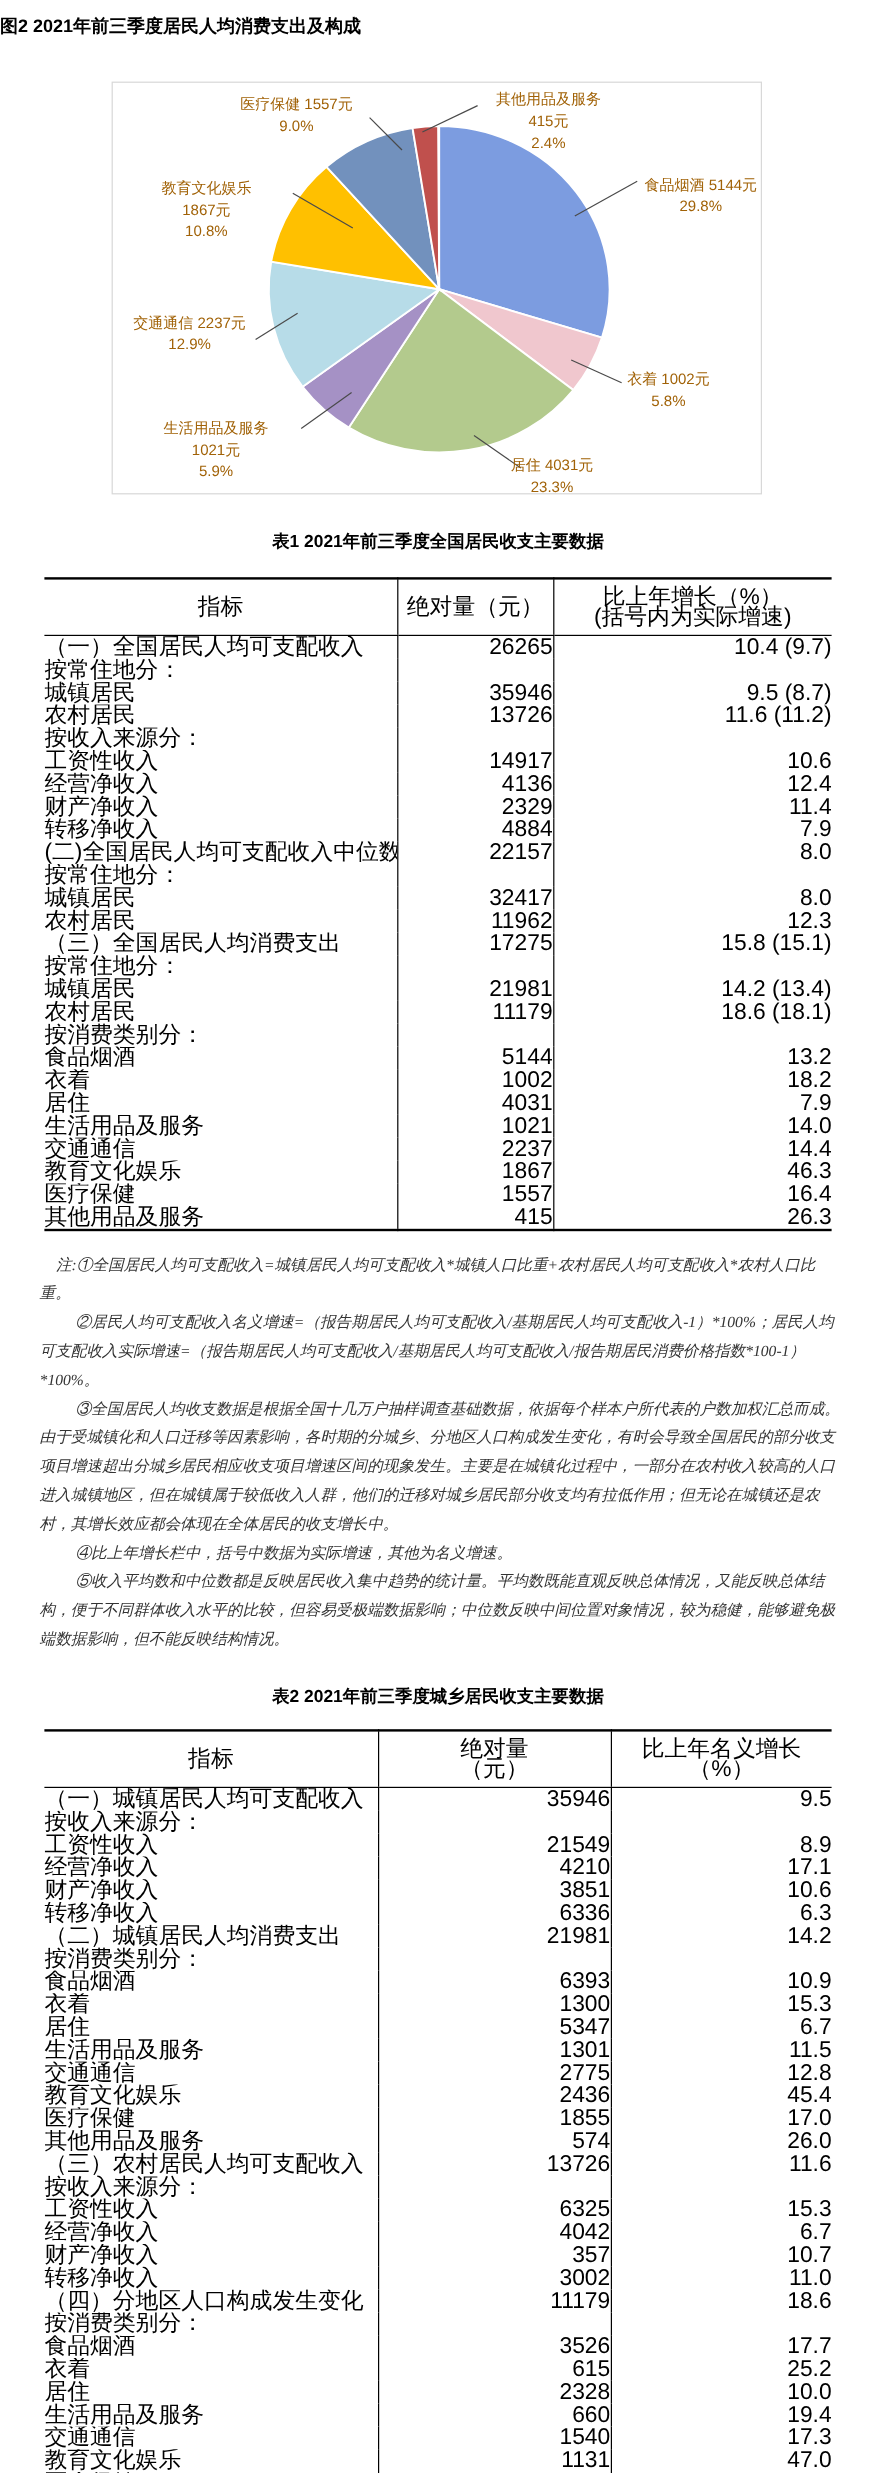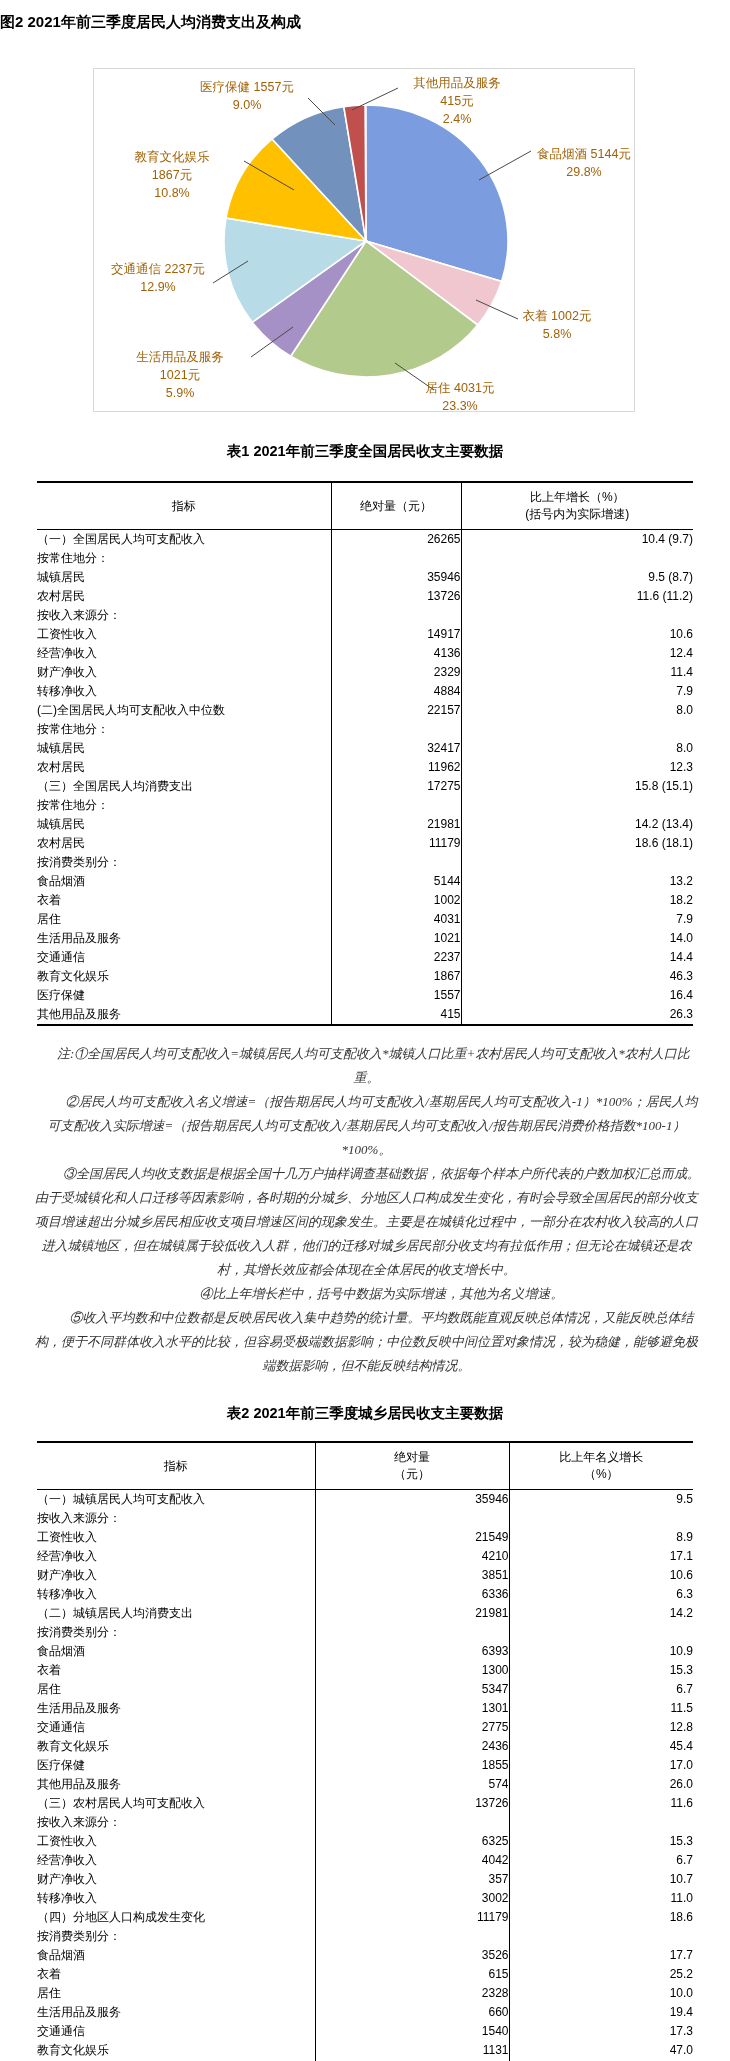--- a/index.html
+++ b/index.html
@@ -20,38 +20,38 @@
     position:absolute;transform:translateX(-50%);text-align:center;
     font-size:12.5px;line-height:18px;color:#a16207;white-space:nowrap;
   }
   .tbl-title{text-align:center;font-weight:bold;font-size:14.5px;color:#000;}
   .tbl-title.t1{margin-top:30px;}
   .tbl-title.t2{margin-top:26px;}
   table.datatable{
     border-collapse:collapse;table-layout:fixed;
     margin:20px auto 0;width:656px;
     border-top:2px solid #000;border-bottom:2px solid #000;
-    font-size:12px;color:#000;
+    font-size:19px;color:#000;
   }
   table.datatable th{
     font-weight:normal;text-align:center;vertical-align:middle;
     border-bottom:1px solid #000;padding:6px 0;line-height:17px;
   }
   table.datatable td{padding:0;line-height:19px;height:19px;vertical-align:middle;overflow:hidden;white-space:nowrap;}
   table.datatable th:nth-child(n+2),
   table.datatable td:nth-child(n+2){border-left:1px solid #000;}
   td.c-item{padding-left:4px;}
   td.c-cat{padding-left:2px;}
   td.c-sub{padding-left:31px;}
   td.num{text-align:right;padding-right:12px;}
   td.gr{text-align:right;padding-right:14px;margin-top:46px;}
   .notes{
     margin:16px 30px 0 33px;
     font-family:"Liberation Serif","DejaVu Serif",serif;
-    font-style:italic;font-size:13px;color:#333;text-align:center;
+    font-style:italic;font-size:13px;color:#333;
   }
   .notes p{margin:0;line-height:24px;text-indent:2.3em;}
   .notes p.first{text-indent:1.05em;}
 </style>
 </head>
 <body>
 
 <div class="fig-title">图2  2021年前三季度居民人均消费支出及构成</div>
 
 <div class="chart-box" id="chart-box">

